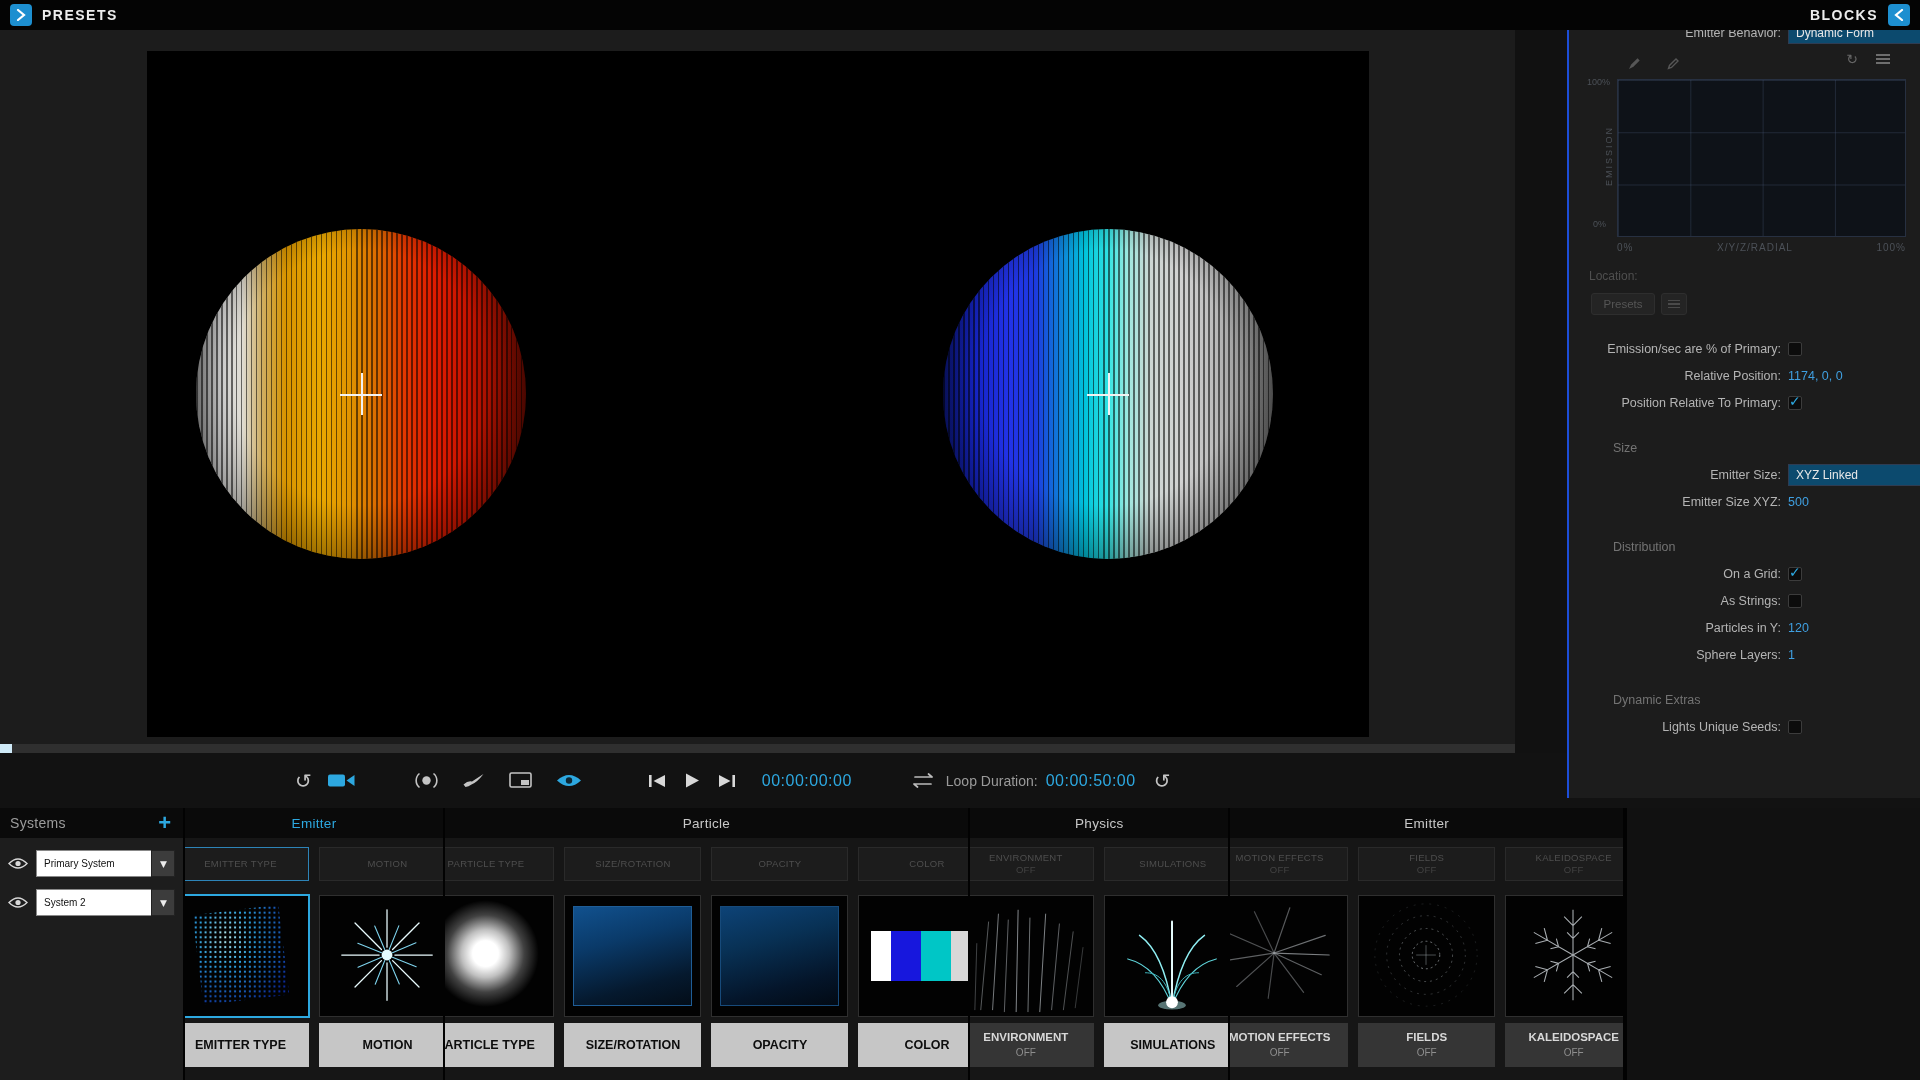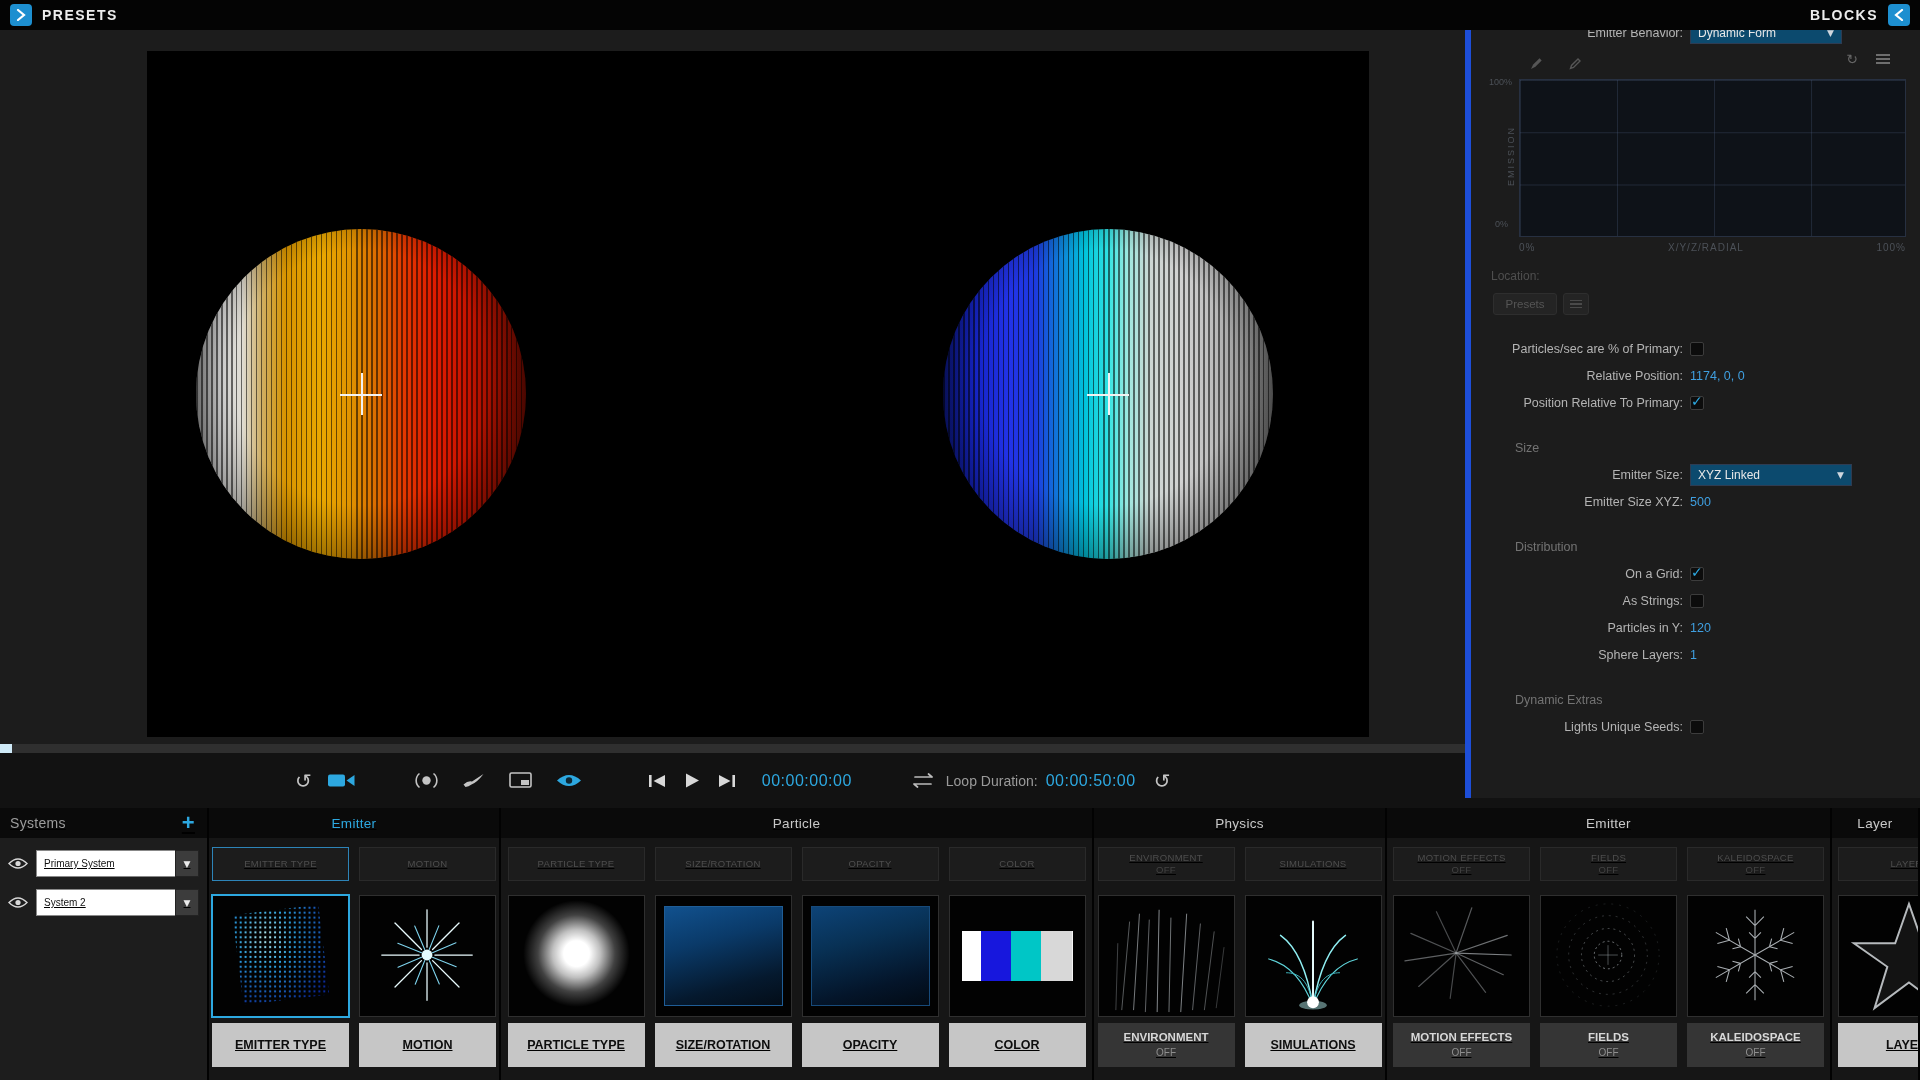--- a/index.html
+++ b/index.html
@@ -50,22 +50,22 @@
   #t-next { margin-left:18px; }
   #t-time { margin-left:26px; }
   #t-loop { margin-left:58px; }
   #t-looplabel { margin-left:10px; }
   #t-loopval { margin-left:8px; }
   #t-reset2 { margin-left:18px; }
   .timecode { color:#2da8e0; font-size:16px; letter-spacing:0.5px; cursor:text; }
   .loop-label { color:#9a9a9a; font-size:14px; }
 
   
-  .rpanel { position:absolute; top:30px; right:0; width:455px; height:768px; background:#1c1c1c;
-    border-left:6px solid #1d4ed8; overflow:hidden; z-index:40; font-size:12.5px; }
+  .rpanel { position:absolute; top:30px; right:0; width:353px; height:768px; background:#1c1c1c;
+    border-left:2px solid #1d4ed8; overflow:hidden; z-index:40; font-size:12.5px; }
   .rp-row { display:flex; align-items:center; }
   .rp-lab { width:212px; text-align:right; color:#b4b4b4; flex:0 0 auto; }
   .rp-ctrl { margin-left:7px; display:flex; align-items:center; }
   .behavior-row { margin-top:-9px; height:24px; }
   .dd { width:162px; height:22px; background:#0c4a6e; border:1px solid #2e3c52; display:flex;
     align-items:center; padding:0 7px; color:#e8e8e8; font-size:12px; cursor:pointer; }
   .dd-arrow { margin-left:auto; color:#cfd6de; font-size:9px; font-family:"DejaVu Sans", sans-serif; }
   .dd-slim { width:152px; }
   .rp-icons { height:28px; display:flex; align-items:center; gap:24px; padding-left:58px; margin-top:4px; position:relative; }
   .rp-topright { position:absolute; right:30px; top:2px; display:flex; gap:18px; align-items:center; }
@@ -93,21 +93,21 @@
   .prow.first { margin-top:20px; }
   .section { color:#737373; padding-left:44px; height:27px; display:flex; align-items:center; margin-top:18px; }
   .checkbox { width:14px; height:14px; background:#0c0c0c; border:1px solid #3c3c3c; border-radius:2px;
     position:relative; cursor:pointer; }
   .checkbox .chk { position:absolute; left:0px; top:-4px; color:#2da8e0; font-weight:bold; font-size:14px;
     font-family:"DejaVu Sans", sans-serif; }
   .val { color:#3f9fe0; cursor:text; }
   .strike { text-decoration:line-through; }
 
   
-  .bottom { position:absolute; top:808px; left:0; width:1920px; height:272px; background:#0f766e; display:flex;text-decoration:underline; }
+  .bottom { position:absolute; top:808px; left:0; width:1627px; height:272px; background:#0f766e; display:flex; }
   .col { border-right:2px solid #020202; display:flex; flex-direction:column; overflow:hidden; }
   .col-header { height:30px; background:#0a0a0a; color:#c8c8c8; font-size:13.5px; letter-spacing:0.3px;
     display:flex; align-items:center; justify-content:center; flex:0 0 auto; }
   .col-header.accent { color:#2da8e0; }
   .systems-col { width:209px; background:#1d1d1d; }
   .systems-header { justify-content:space-between; padding:0 12px 0 10px; color:#9c9c9c; font-size:14px; }
   .plus-btn { color:#2da8e0; font-size:22px; font-weight:bold; cursor:pointer; line-height:1; }
   .sys-row { display:flex; align-items:center; gap:8px; margin:12px 8px 0 8px; }
   .sys-select { display:flex; height:27px; flex:1; cursor:pointer; }
   .sys-name { flex:1; background:#fff; color:#111; font-size:10px; display:flex; align-items:center;
@@ -284,21 +284,21 @@
   <div class="presets-row">
     <span class="presets-btn">Presets</span>
     <span class="presets-mini">
         <i></i>
         <i></i>
         <i></i>
       </span>
   </div>
 
   <div class="prow first">
-    <span class="rp-lab">Particles/sec are % of Primary:</span>
+    <span class="rp-lab">Emission/sec are % of Primary:</span>
     <span class="rp-ctrl">
         <span class="checkbox"></span>
       </span>
   </div>
 
   <div class="prow">
     <span class="rp-lab">Relative Position:</span>
     <span class="rp-ctrl">
         <span class="val">1174, 0, 0</span>
       </span>

